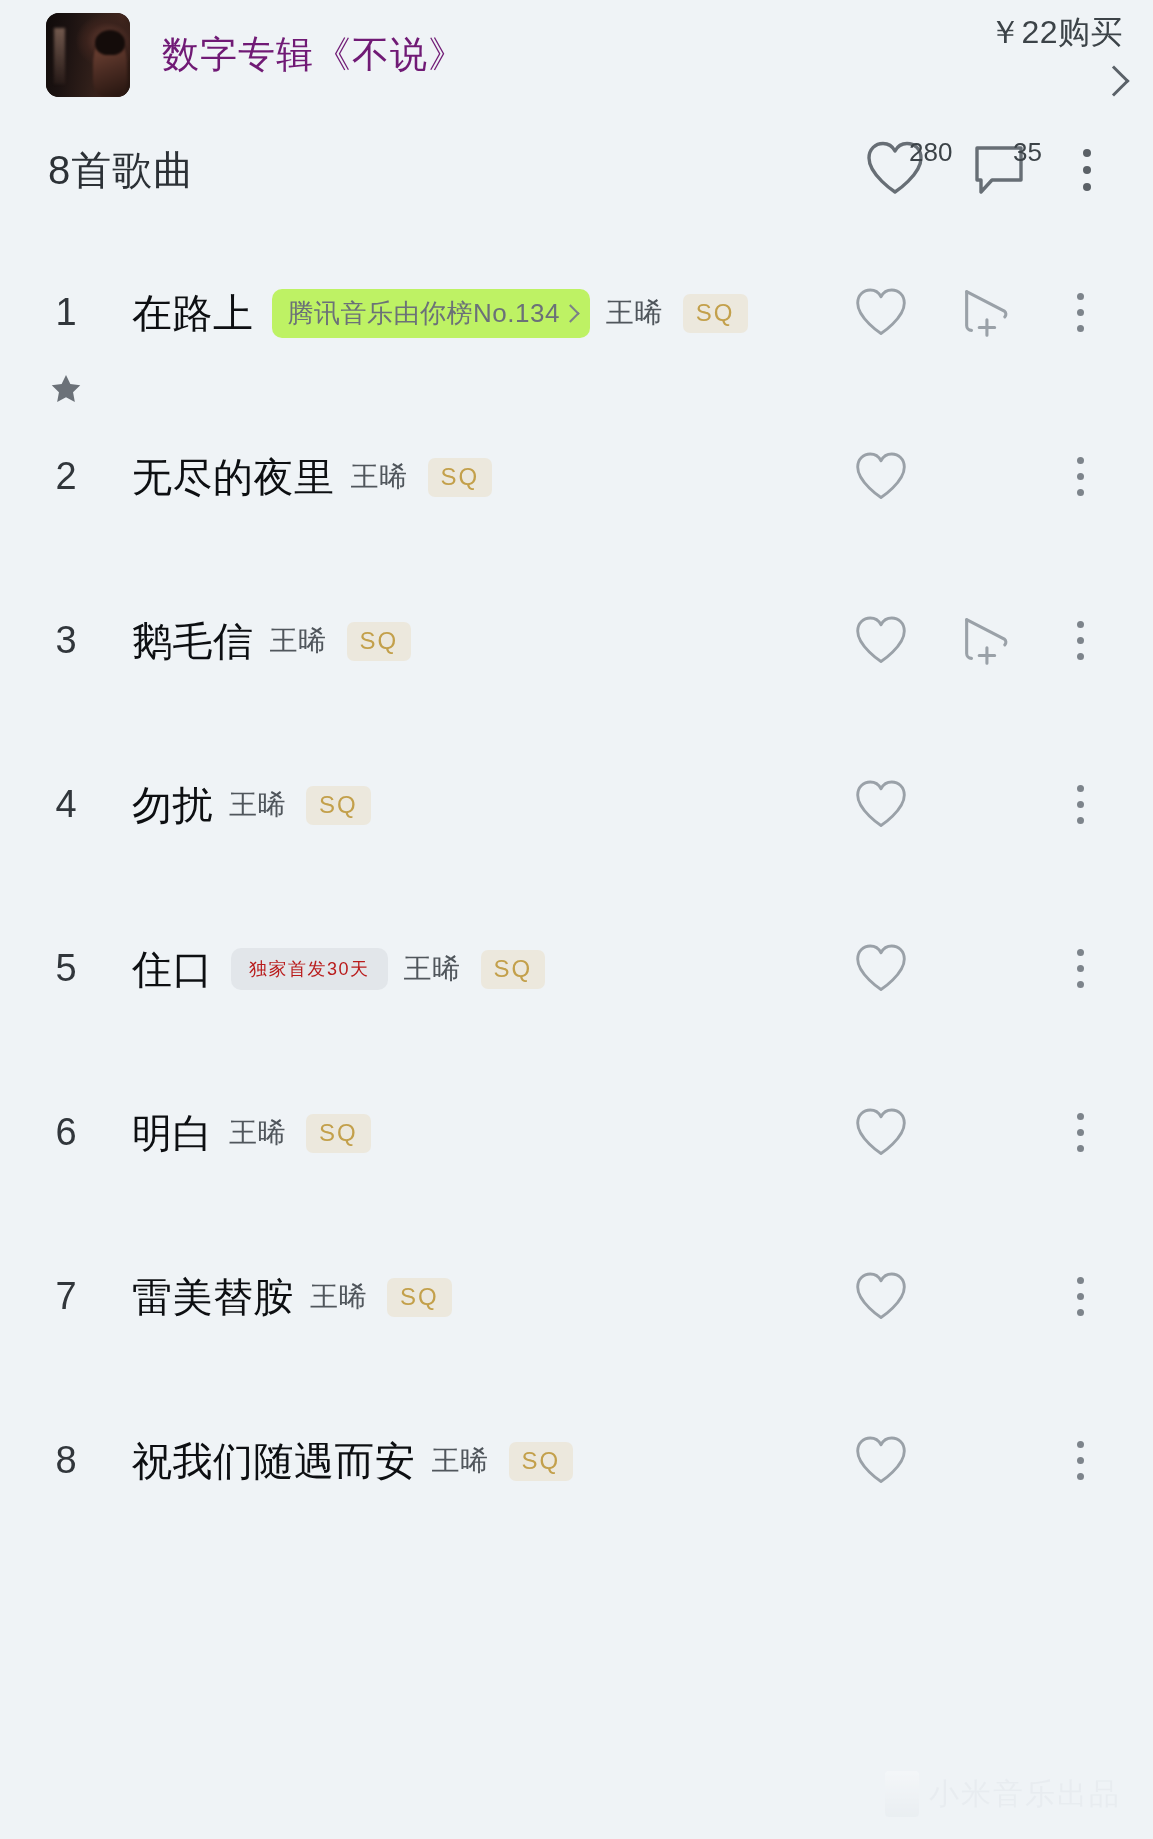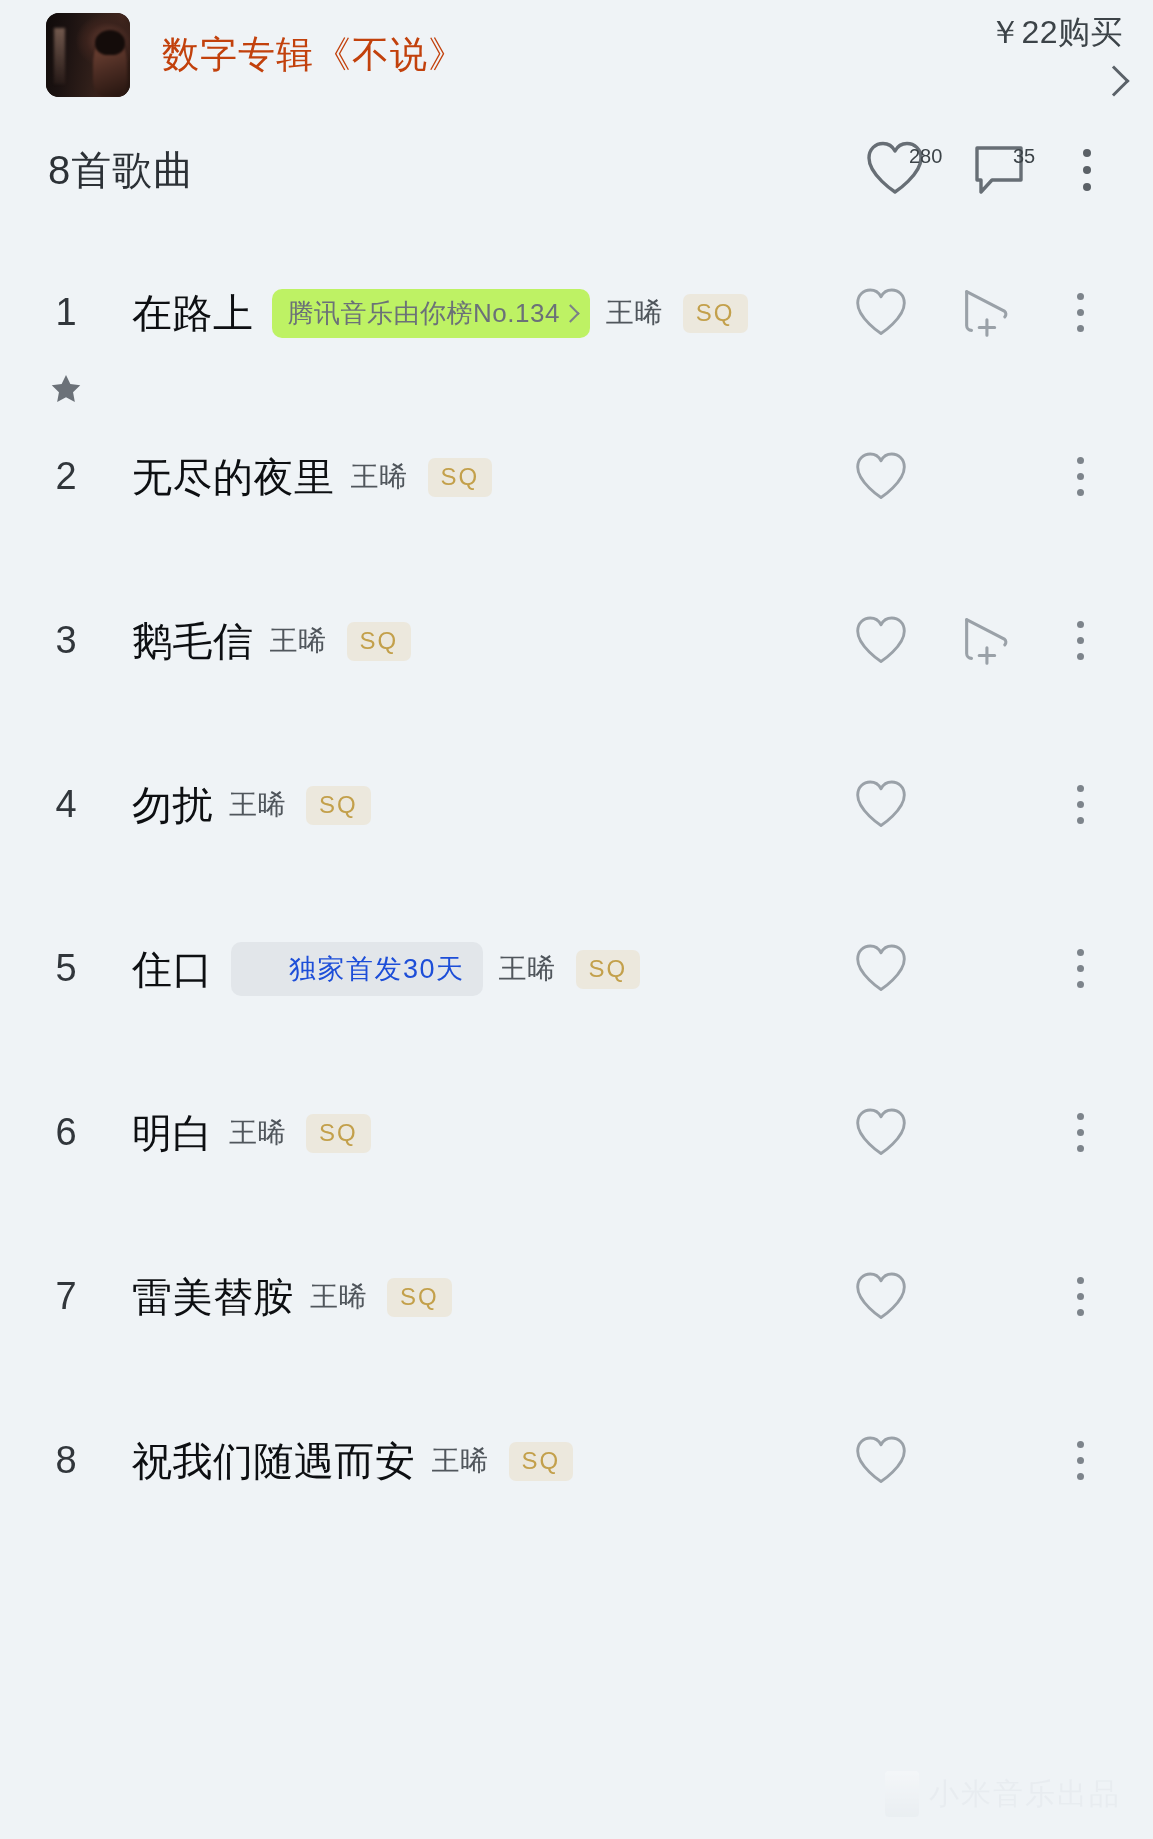--- a/index.html
+++ b/index.html
@@ -54,21 +54,21 @@
   .album-art .aa-streak {
     position: absolute;
     left: 10%; top: 18%;
     width: 13%; height: 66%;
     background: linear-gradient(180deg, rgba(190,150,130,.55), rgba(120,80,65,.12));
     filter: blur(1.6px);
   }
   .promo-title {
     margin-left: 32px;
     font-size: 37px;
-    color: #c2410c;
+    color: #701a75;
     letter-spacing: 1px;
     white-space: nowrap;
   }
   .promo-right {
     margin-left: auto;
     display: flex;
     align-items: flex-end;
     gap: 7px;
     flex-direction: column;
   }
@@ -114,22 +114,22 @@
     position: relative;
     width: 104px;
     height: 74px;
     display: flex;
     align-items: center;
     justify-content: center;
   }
   .stat-count {
     position: absolute;
     left: 66px;
-    top: 12px;
-    font-size: 20px;
+    top: 4px;
+    font-size: 26px;
     color: #3c4348;
     white-space: nowrap;
   }
   .kebab-big {
     width: 72px;
     height: 74px;
     display: flex;
     flex-direction: column;
     align-items: center;
     justify-content: center;
@@ -224,24 +224,23 @@
   }
   .excl-badge {
     display: inline-flex;
     align-items: center;
     background: #e2e6ea;
     border-radius: 10px;
     padding: 9px 18px;
     white-space: nowrap;
   }
   .excl-badge .eb-text {
-    font-size: 27px;
-    color: #1d4ed8;
+    font-size: 18px;
+    color: #b91c1c;
     letter-spacing: 1.5px;
-    margin-left: 40px;
   }
 
   .meta-line {
     display: flex;
     align-items: center;
     gap: 20px;
   }
   .artist-name {
     font-size: 28px;
     color: #50565c;

